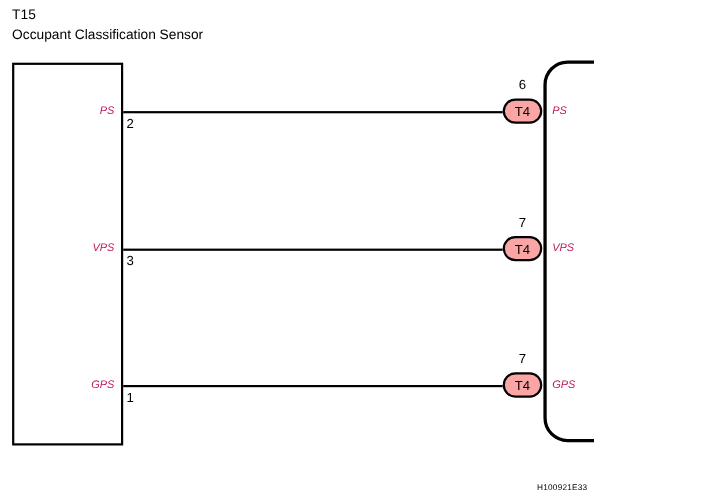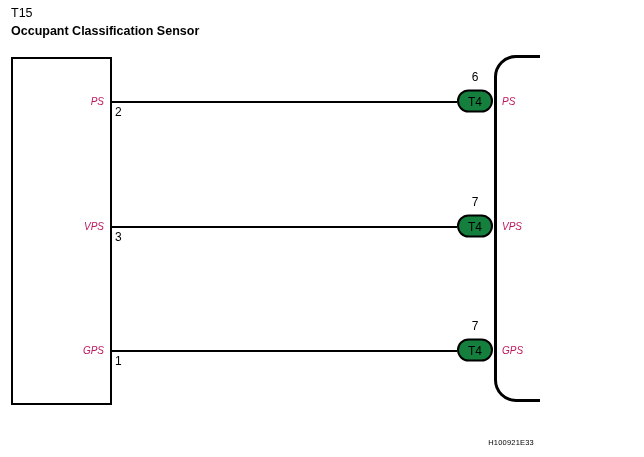--- a/index.html
+++ b/index.html
@@ -22,21 +22,21 @@
 
   
   .hdr {
     position: absolute;
     font-size: 12.5px;
     line-height: 15px;
     white-space: nowrap;
     color: #000;
   }
   #sensor-code   { left: 11px; top: 6px; }
-  #sensor-title  { left: 11px; top: 24px; font-weight: bold; }
+  #sensor-title  { left: 11px; top: 24px; }
   #ecu-title     { left: 448px; top: 18px; }
 
   
   .box {
     position: absolute;
     border: 2.5px solid #000;
     background: #fff;
     box-sizing: border-box;
   }
   #sensor-box {
@@ -79,21 +79,21 @@
   .pin-left {  }
   .pin-top  { transform: translateX(-50%); }
 
   
   .conn {
     position: absolute;
     width: 36px;
     height: 23px;
     border: 2.5px solid #000;
     border-radius: 12px;
-    background: #15803d;
+    background: #fca5a5;
     box-sizing: border-box;
     transform: translate(-50%, -50%);
     display: flex;
     align-items: center;
     justify-content: center;
     font-size: 12px;
     line-height: 12px;
     color: #000;
   }
 

